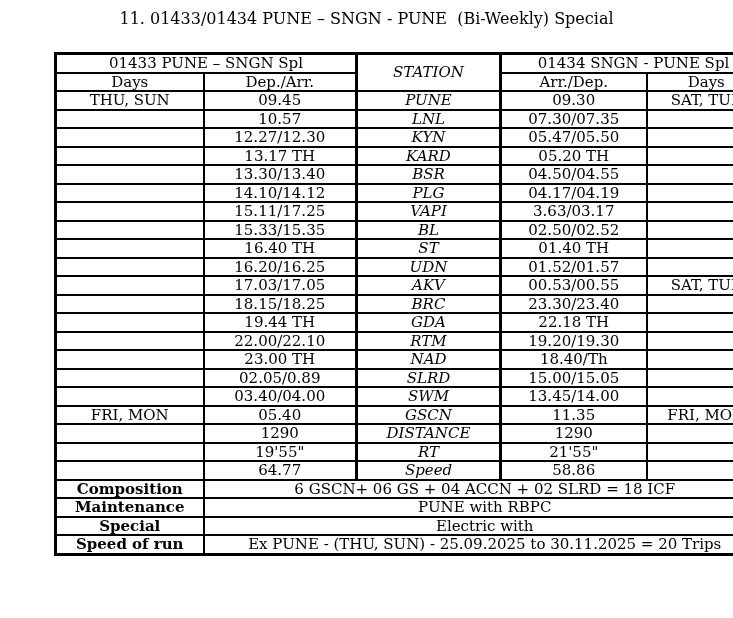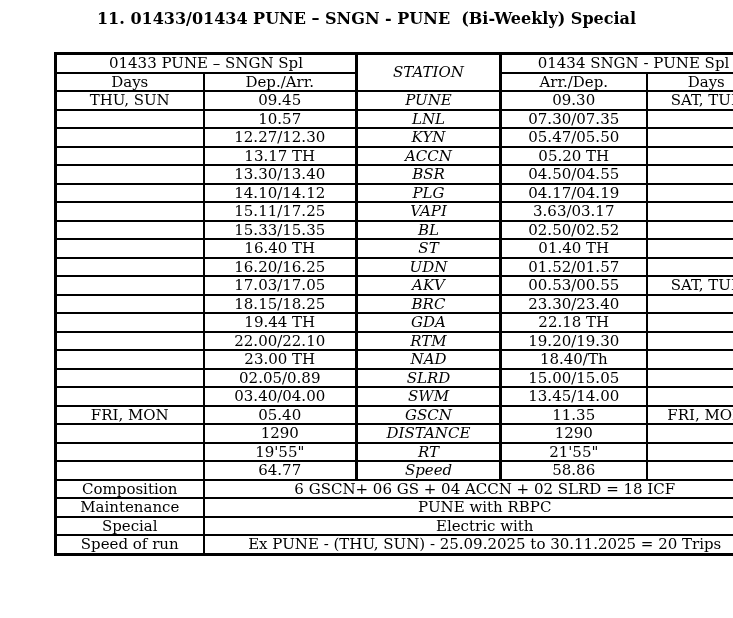--- a/index.html
+++ b/index.html
@@ -15,21 +15,21 @@
     color: #000000;
     overflow: hidden;
   }
   .title {
     position: absolute;
     top: 9px;
     left: 0;
     width: 733px;
     text-align: center;
     font-size: 16px;
-    font-weight: bold;
+    font-weight: normal;
     white-space: pre;
   }
   table.tt {
     position: absolute;
     left: 10px;
     top: 52px;
     width: 711px;
     height: 402px;
     border-collapse: collapse;
     table-layout: fixed;
@@ -45,21 +45,21 @@
     overflow: hidden;
     white-space: nowrap;
     line-height: 1.1;
   }
   table.tt td.station-col {
     border-left-width: 3px;
     border-right-width: 3px;
     font-style: italic;
   }
   td.ws { white-space: pre; }
-  td.info-label { text-align: center; }
+  td.info-label { text-align: center; font-weight: bold; }
   td.info-value {
     text-align: left;
     padding-left: 10px;
     white-space: pre;
   }
 </style>
 </head>
 <body>
 
 <div class="title">11. 01433/01434 PUNE – SNGN - PUNE  (Bi-Weekly) Special</div>
@@ -103,21 +103,21 @@
       <tr>
     <td></td>
     <td>12.27/12.30</td>
     <td class="station-col">KYN</td>
     <td>05.47/05.50</td>
     <td></td>
   </tr>
       <tr>
     <td></td>
     <td>13.17 TH</td>
-    <td class="station-col">ACCN</td>
+    <td class="station-col">KARD</td>
     <td>05.20 TH</td>
     <td></td>
   </tr>
       <tr>
     <td></td>
     <td>13.30/13.40</td>
     <td class="station-col">BSR</td>
     <td>04.50/04.55</td>
     <td></td>
   </tr>

